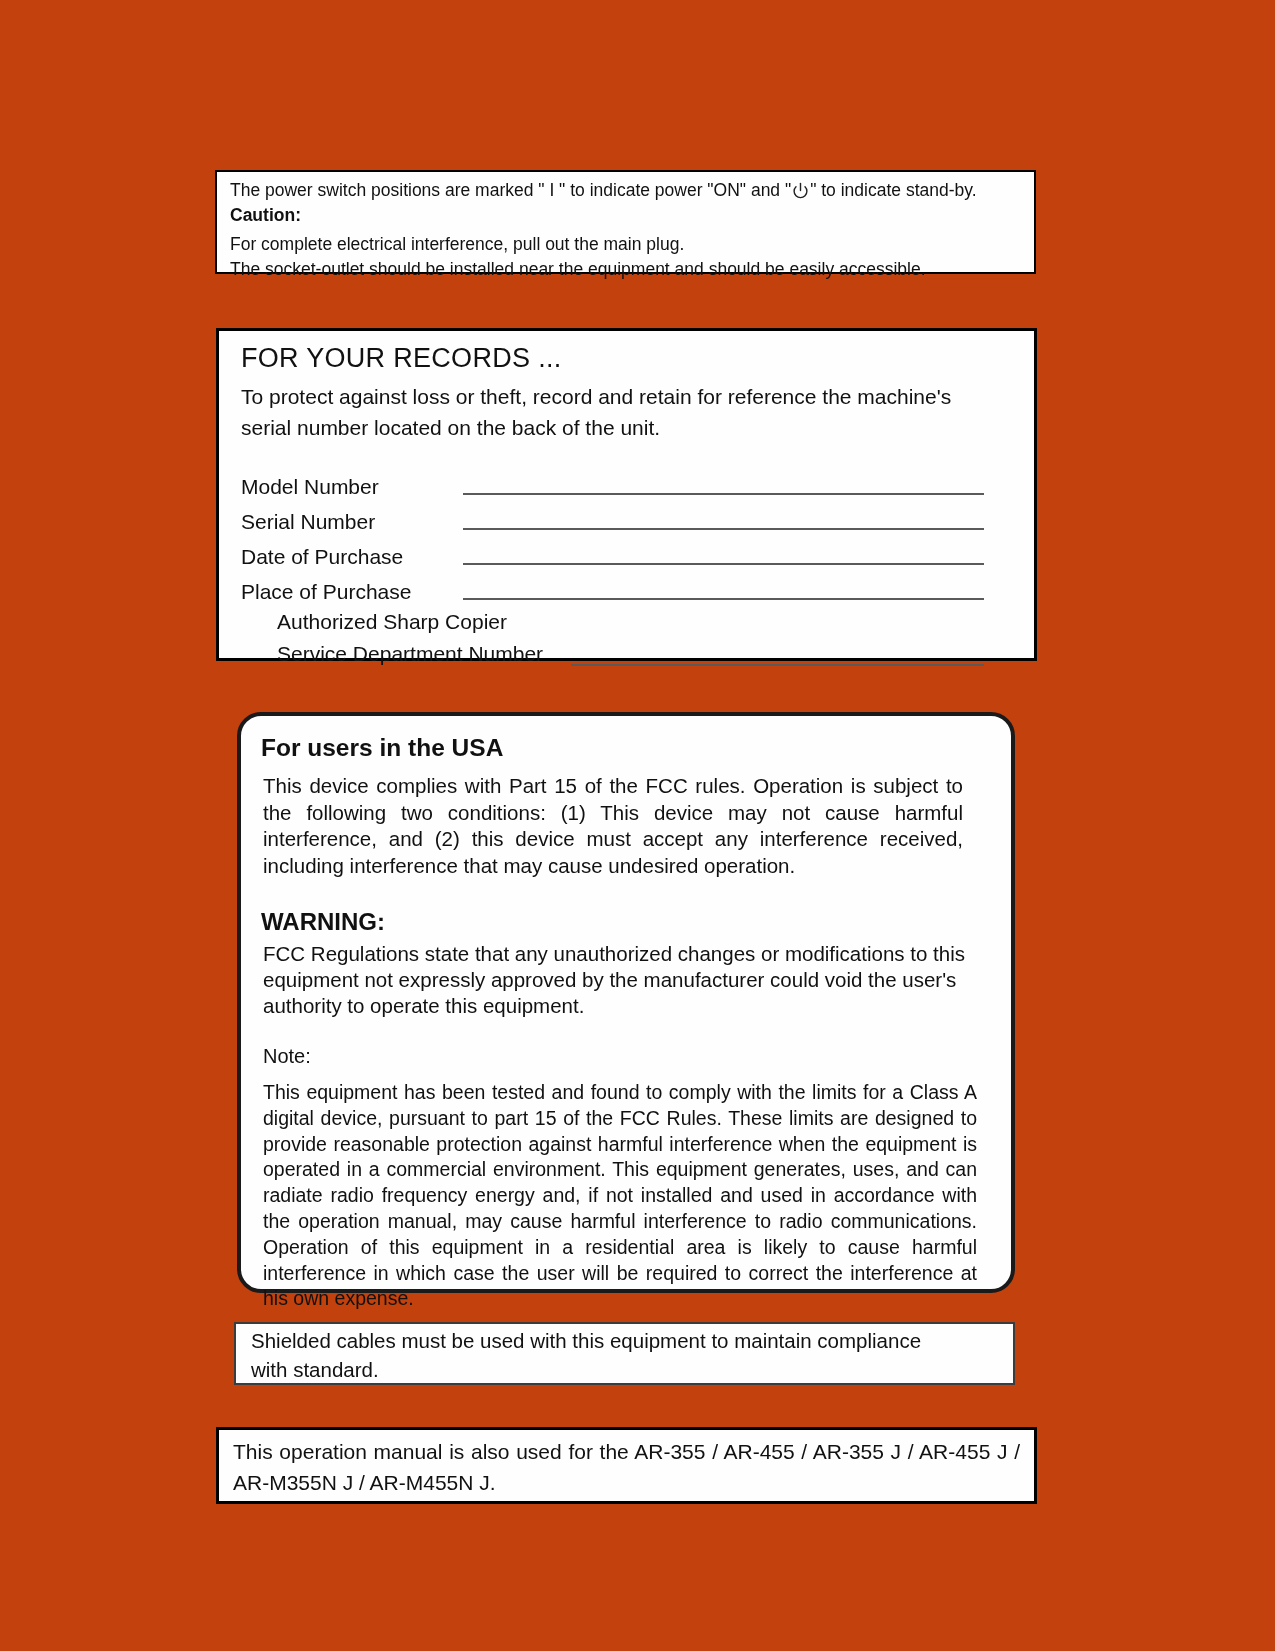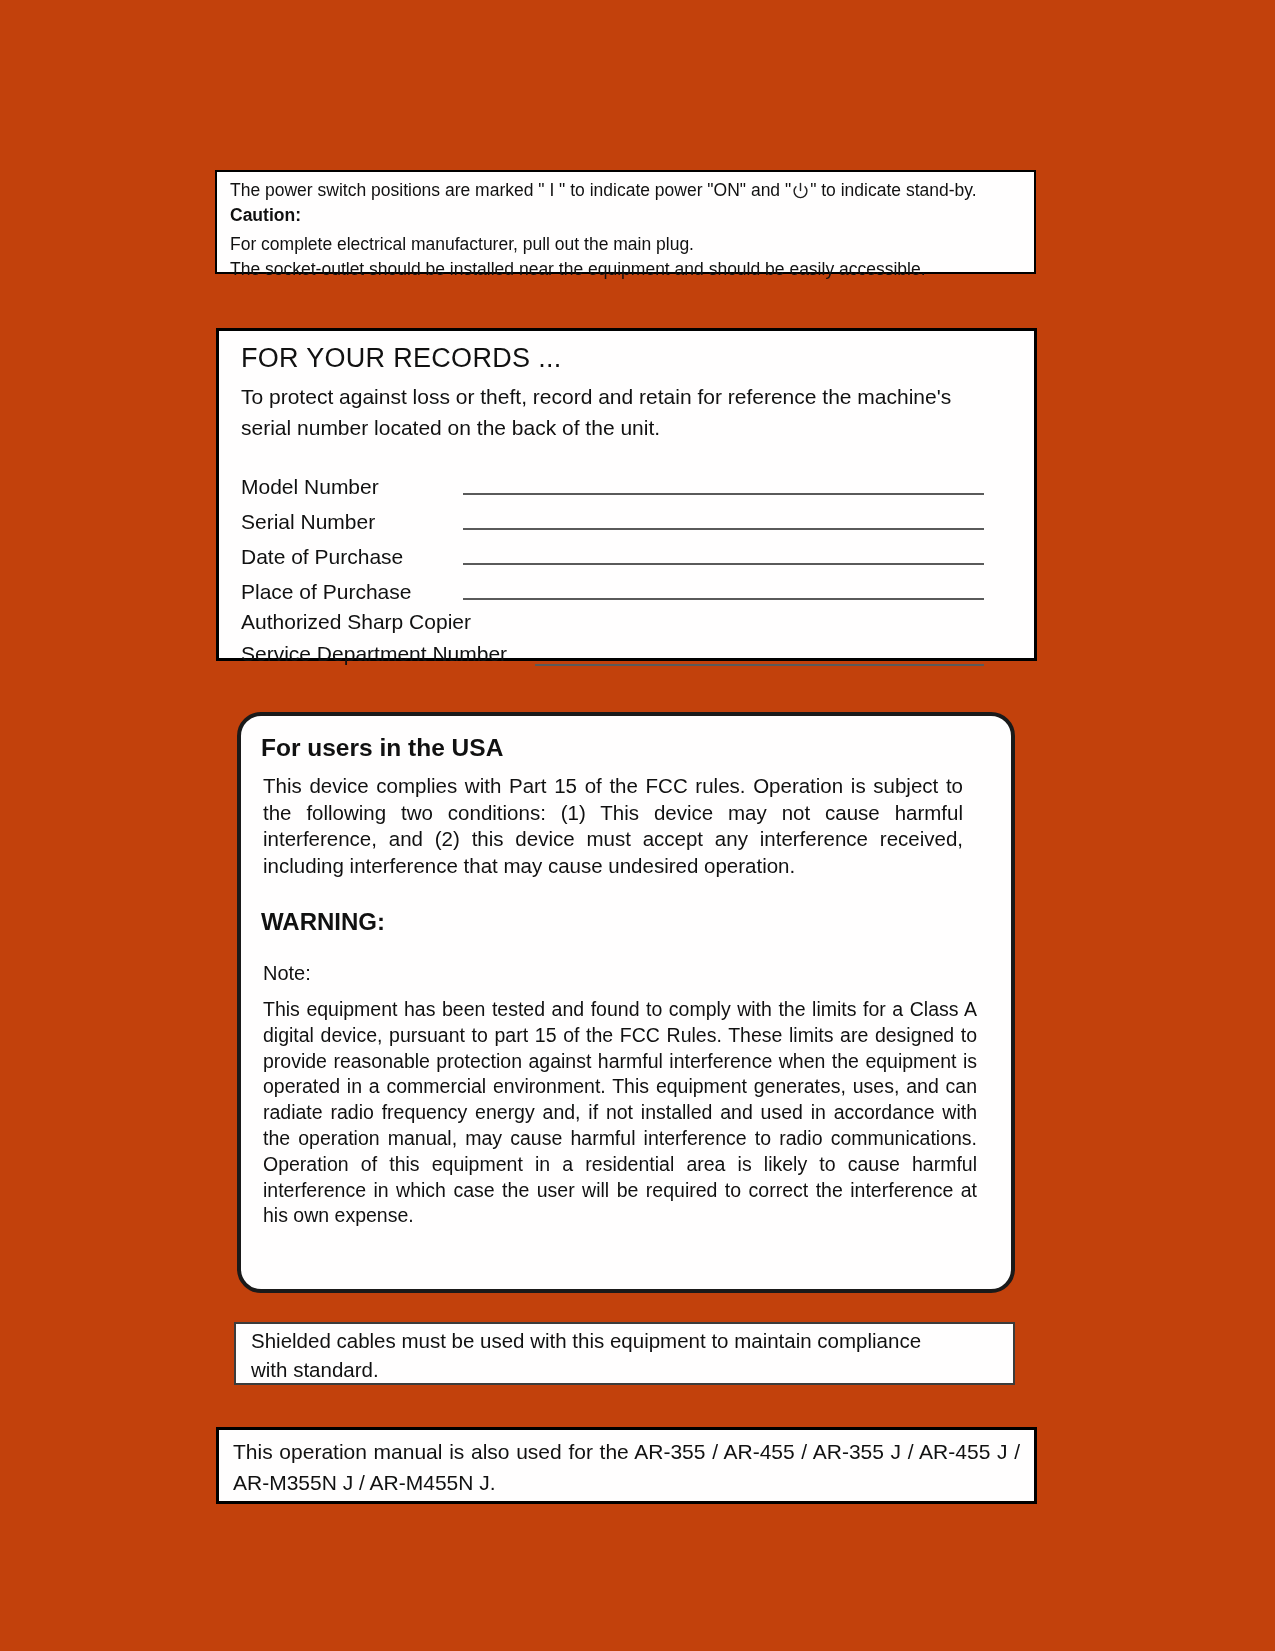--- a/index.html
+++ b/index.html
@@ -29,21 +29,21 @@
     left:216px;top:328px;width:821px;height:333px;
     border:3px solid #000;
     padding:12px 24px 10px 22px;
   }
   .records-title{margin:0;font-size:27px;font-weight:normal;letter-spacing:0.3px;}
   .records-intro{margin:7px 0 0 0;font-size:21px;line-height:31px;max-width:745px;}
   .fields{margin-top:21px;}
   .field-row{display:flex;align-items:flex-end;height:35px;font-size:21px;}
   .field-row .flabel{width:222px;flex:none;}
   .fill-line{flex:1;border-bottom:2px solid #5a5a5a;margin:0 26px 4px 0;height:24px;}
-  .field-row.two-line{height:66px;align-items:flex-end;}
+  .field-row.two-line{height:66px;align-items:flex-end;margin-left:36px;}
   .field-row.two-line .flabel{width:auto;line-height:32px;}
   .field-row.two-line .fill-line{margin-left:28px;}
 
   
   .usa-box{
     left:237px;top:712px;width:778px;height:581px;
     border:4px solid #1a1a1a;border-radius:24px;
     padding:14px 24px 12px 20px;
   }
   .usa-title{margin:4px 0 4px 0;font-size:24.5px;font-weight:bold;}
@@ -75,21 +75,21 @@
 <body>
 
 <div class="page">
 
   <div class="box power-box">
     <p><span>The power switch positions are marked " I " to indicate power "ON" and "</span><svg class="power-icon" width="17" height="17" viewBox="0 0 24 24" fill="none" stroke="#222" stroke-width="2" stroke-linecap="round">
           <path d="M18.36 6.64a9 9 0 1 1-12.73 0"></path>
           <line x1="12" y1="2" x2="12" y2="12"></line>
         </svg><span>" to indicate stand-by.</span></p>
     <p class="caution">Caution:</p>
-    <p>For complete electrical manufacturer, pull out the main plug.</p>
+    <p>For complete electrical interference, pull out the main plug.</p>
     <p>The socket-outlet should be installed near the equipment and should be easily accessible.</p>
   </div>
 
   <div class="box records-box">
     <h1 class="records-title">FOR YOUR RECORDS ...</h1>
     <p class="records-intro">To protect against loss or theft, record and retain for reference the machine's serial number located on the back of the unit.</p>
     <div class="fields">
       <div class="field-row">
         <span class="flabel">Model Number</span>
         <span class="fill-line"></span>
@@ -113,20 +113,21 @@
         </span>
         <span class="fill-line"></span>
       </div>
     </div>
   </div>
 
   <div class="box usa-box">
     <h2 class="usa-title">For users in the USA</h2>
     <p class="usa-compliance">This device complies with Part 15 of the FCC rules. Operation is subject to the following two conditions: (1) This device may not cause harmful interference, and (2) this device must accept any interference received, including interference that may cause undesired operation.</p>
     <h2 class="usa-warning-title">WARNING:</h2>
+    <p class="usa-warning-body">FCC Regulations state that any unauthorized changes or modifications to this equipment not expressly approved by the manufacturer could void the user's authority to operate this equipment.</p>
     <p class="usa-note-title">Note:</p>
     <p class="usa-note-body">This equipment has been tested and found to comply with the limits for a Class A digital device, pursuant to part 15 of the FCC Rules. These limits are designed to provide reasonable protection against harmful interference when the equipment is operated in a commercial environment. This equipment generates, uses, and can radiate radio frequency energy and, if not installed and used in accordance with the operation manual, may cause harmful interference to radio communications. Operation of this equipment in a residential area is likely to cause harmful interference in which case the user will be required to correct the interference at his own expense.</p>
   </div>
 
   <div class="box shield-box">
     <p>Shielded cables must be used with this equipment to maintain compliance with standard.</p>
   </div>
 
   <div class="box models-box">
     <p>This operation manual is also used for the AR-355 / AR-455 / AR-355 J / AR-455 J / AR-M355N J / AR-M455N J.</p>

